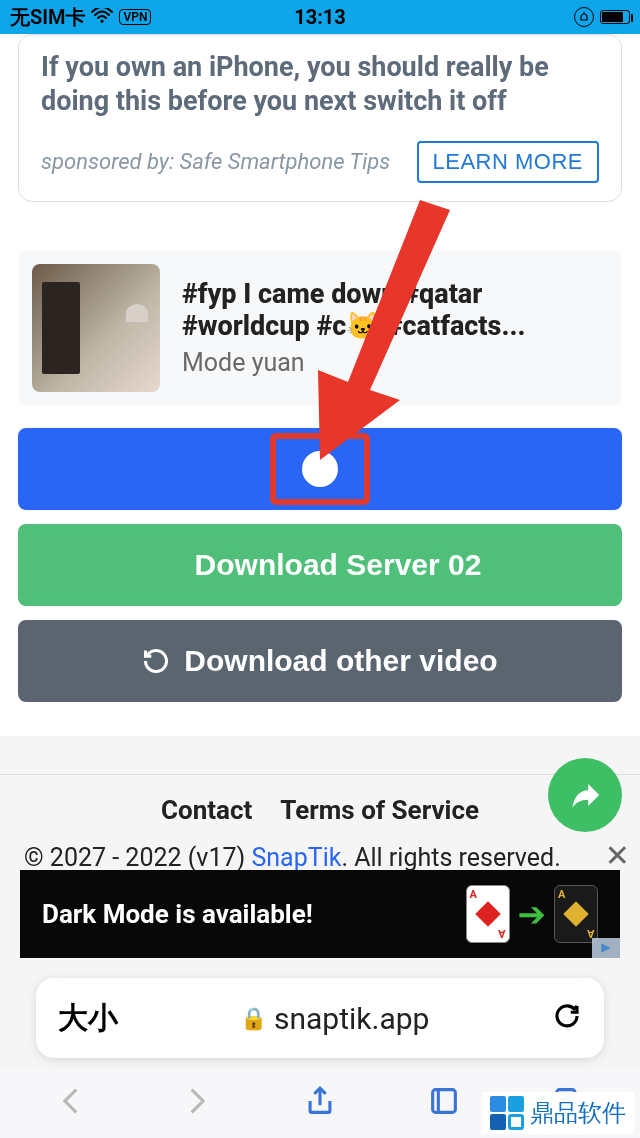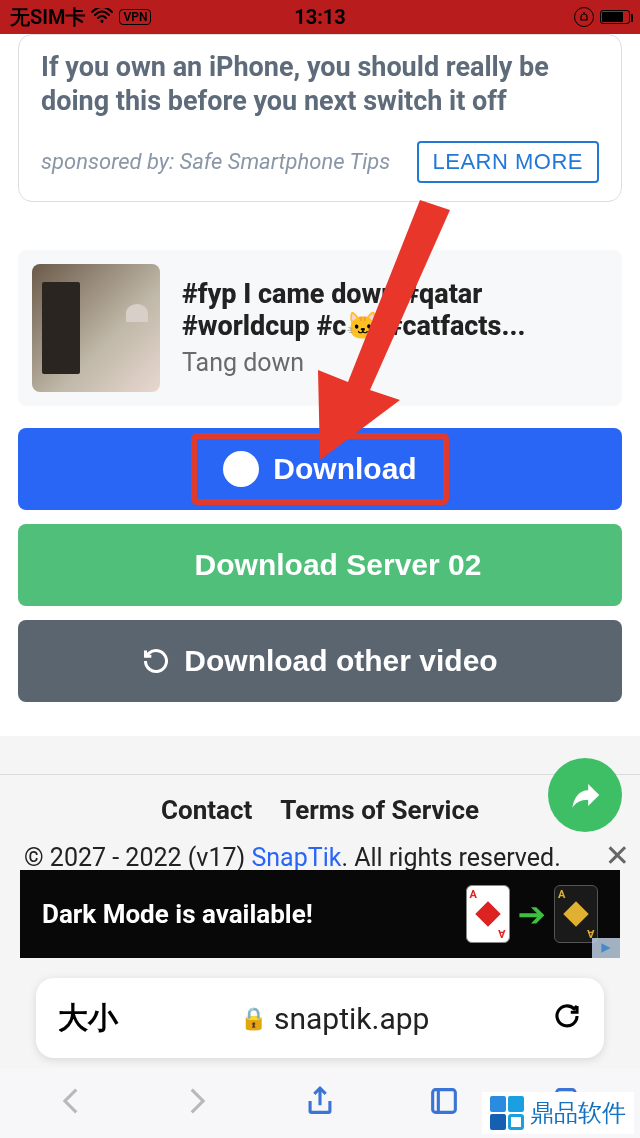--- a/index.html
+++ b/index.html
@@ -8,21 +8,21 @@
     height: 1138px;
     font-family: -apple-system, BlinkMacSystemFont, "Segoe UI", Roboto, sans-serif;
     background: #f5f5f5;
     position: relative;
     overflow: hidden;
   }
 
   
   .status-bar {
     height: 34px;
-    background: #b91c1c;
+    background: #0ea5e9;
     display: flex;
     align-items: center;
     justify-content: space-between;
     padding: 12px 10px;
     font-size: 20px;
     font-weight: 600;
     color: #000;
   }
   .status-left, .status-right { display: flex; align-items: center; gap: 6px; }
   .status-center { position:absolute; left:50%; transform:translateX(-50%); font-weight:700;}
@@ -196,32 +196,31 @@
     <div class="ad-footer">
       <div class="ad-sponsor">sponsored by: Safe Smartphone Tips</div>
       <button class="learn-more-btn">LEARN MORE</button>
     </div>
   </div>
 
   <div class="video-card">
     <div class="thumb"></div>
     <div class="video-info">
       <div class="title">#fyp I came down #qatar #worldcup #c🐱 #catfacts...</div>
-      <div class="author">Tang down</div>
+      <div class="author">Mode yuan</div>
     </div>
   </div>
 
   <button class="big-btn btn-blue">
     <span class="inner-highlight">
       <span class="dl-circle">
         <svg viewBox="0 0 24 24">
             <path d="M12 3v12m0 0l-5-5m5 5l5-5M4 20h16"></path>
           </svg>
       </span>
-      <span>Download</span>
     </span>
   </button>
 
   <button class="big-btn btn-green">
     <span>Download Server 02</span>
   </button>
 
   <button class="big-btn btn-gray">
     <svg class="refresh-ic" viewBox="0 0 24 24" fill="none" stroke="#fff" stroke-width="2.6">
         <path d="M3 12a9 9 0 1 0 3-6.7L3 8"></path>

